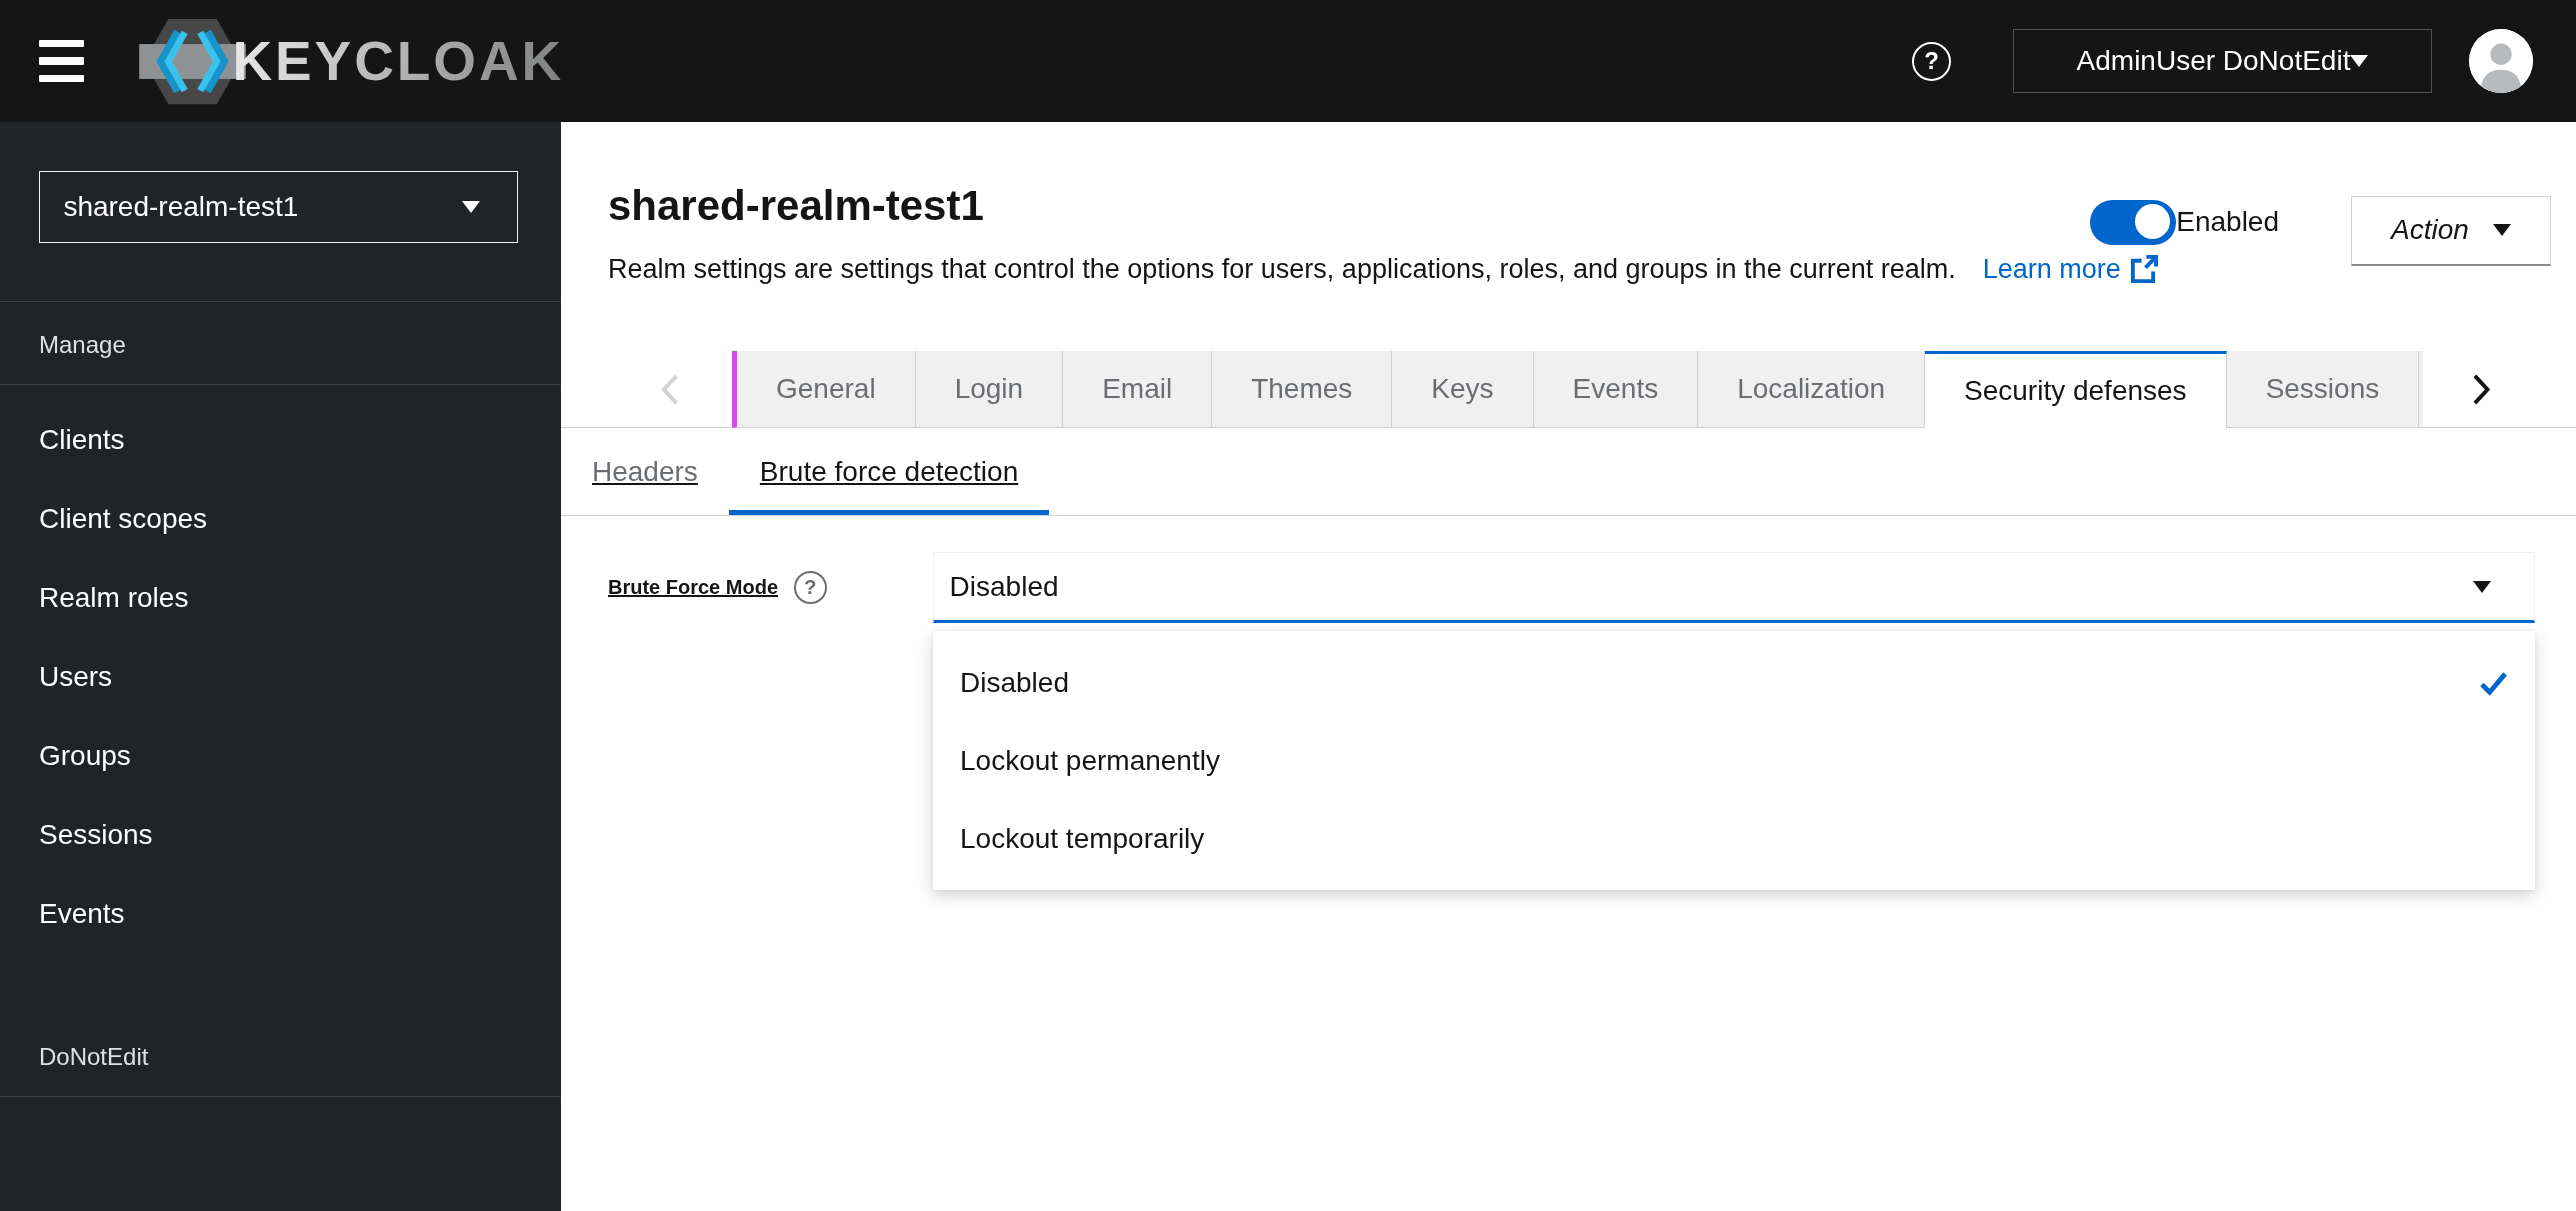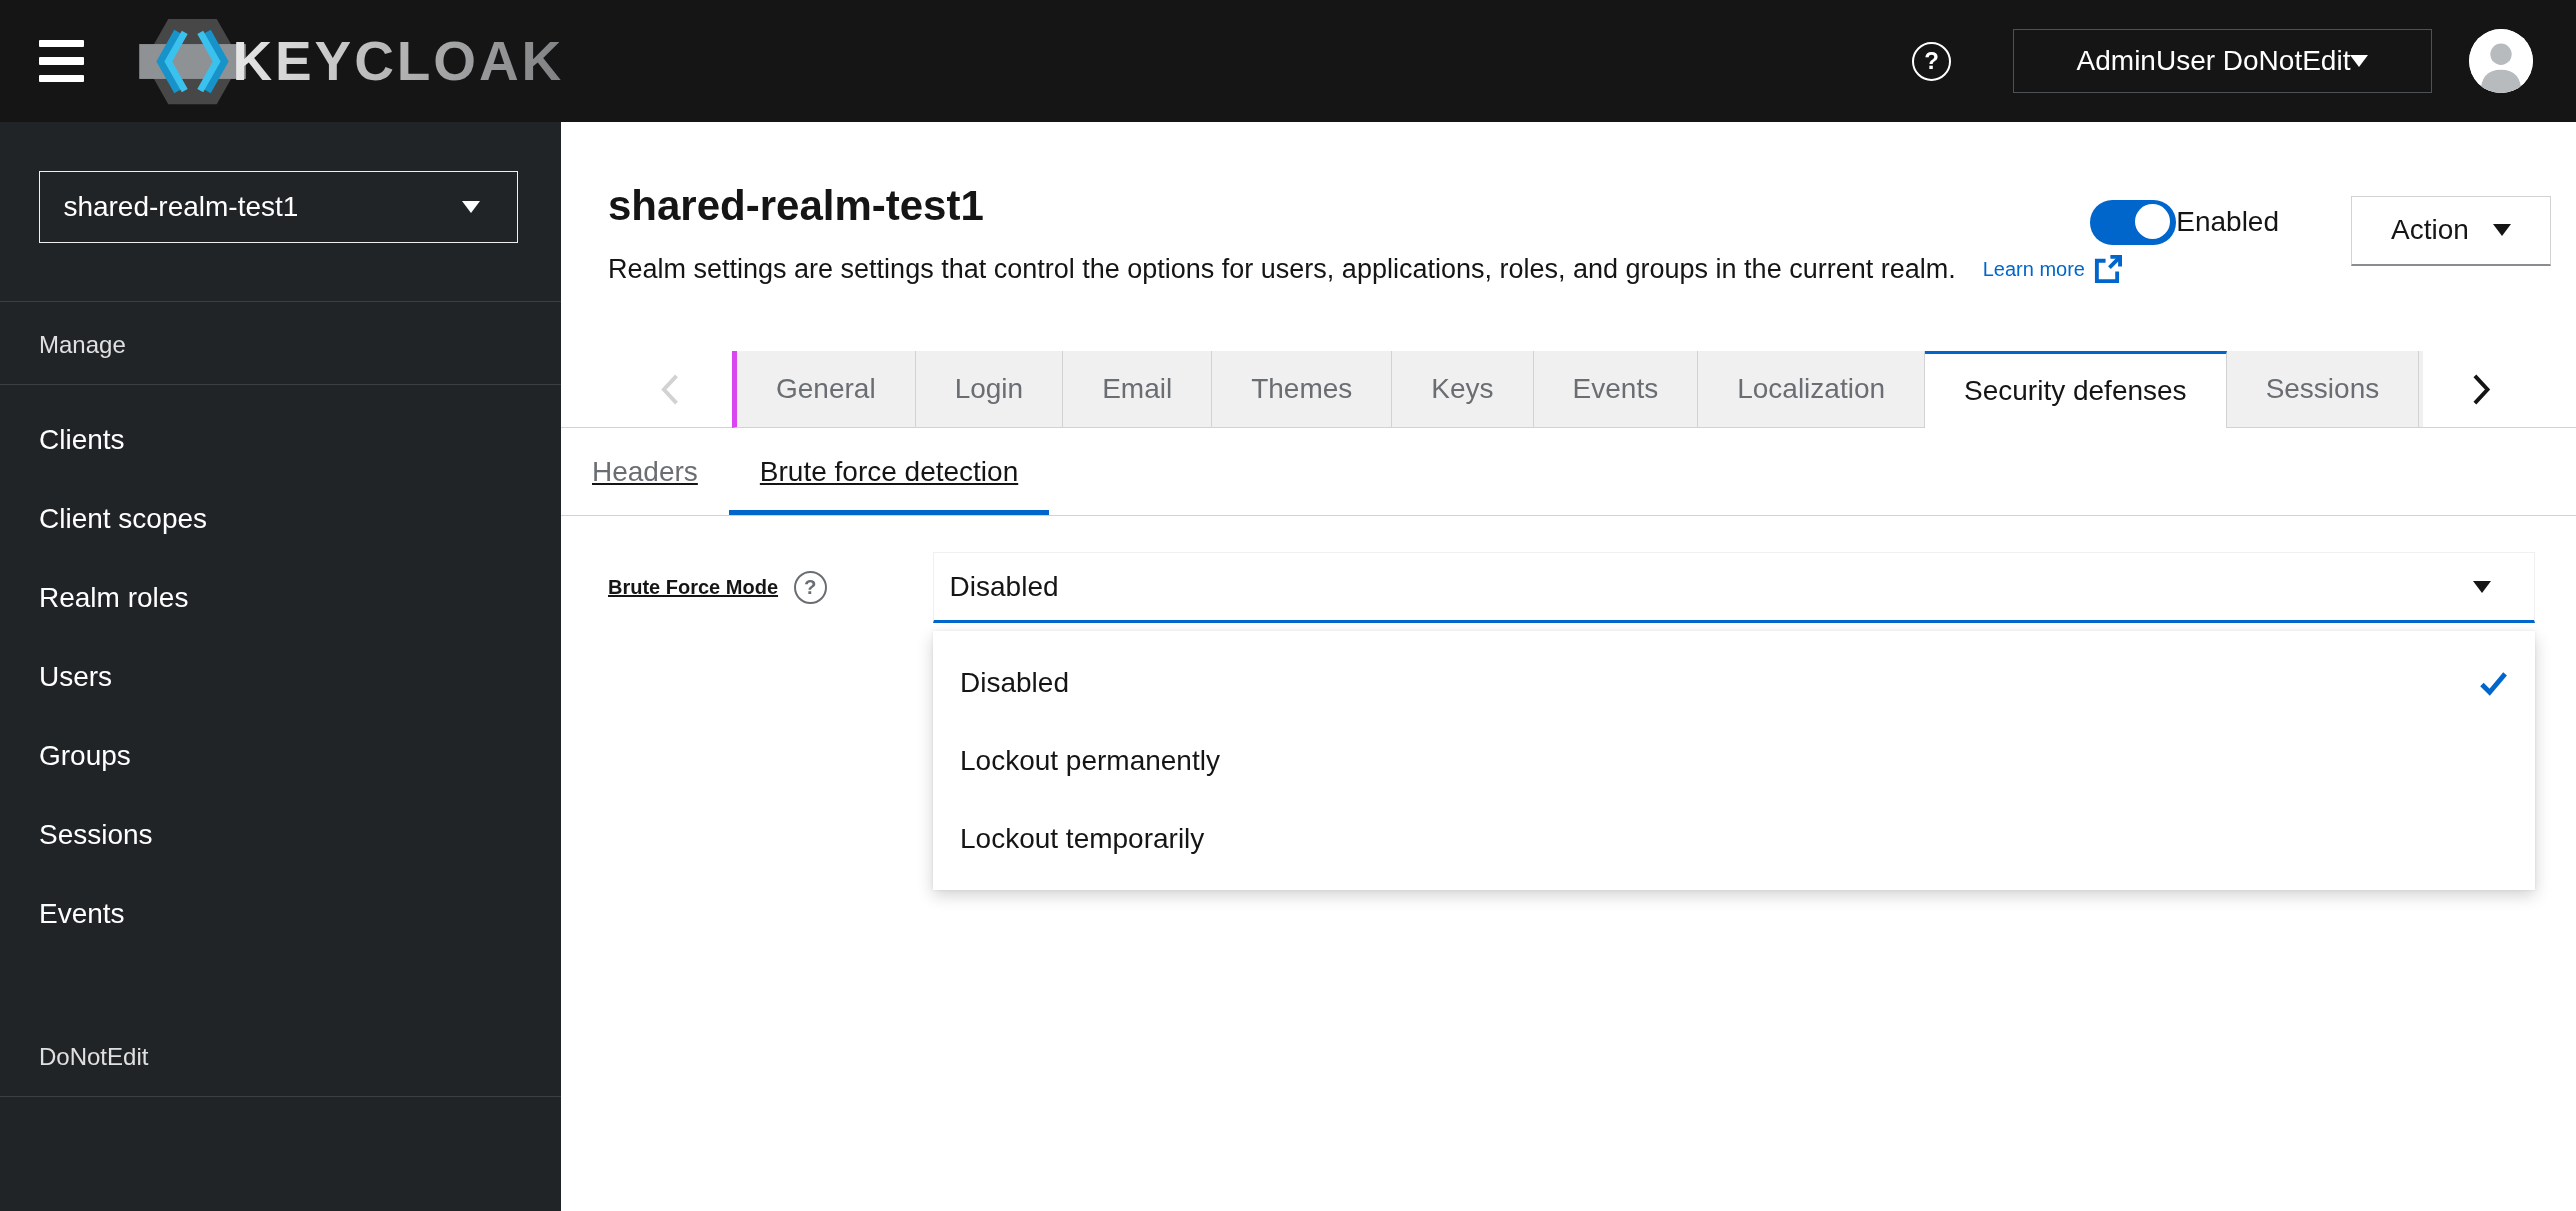--- a/index.html
+++ b/index.html
@@ -38,29 +38,29 @@
   .configure-section { margin-top:60px; }
   .configure-items { padding-top:13.6px; }
   .nav-item.active { background:#4f5255; height:81px; }
 
   
   .main { flex:1; background:#fff; display:flex; flex-direction:column; min-width:0; }
   .page-header { min-height:229px; padding:60px 25px 0 47px; display:flex; align-items:flex-start; }
   .page-header-left { flex:1; min-width:0; }
   .page-title { font-size:42px; font-weight:bold; line-height:1.15; }
   .desc-row { margin-top:23.4px; font-size:27px; display:flex; align-items:center; gap:27px; white-space:nowrap; }
-  .learn-more { color:#0066cc; text-decoration:none; display:inline-flex; align-items:center; gap:7.8px; cursor:pointer; font-size:20px; }
+  .learn-more { color:#0066cc; text-decoration:none; display:inline-flex; align-items:center; gap:7.8px; cursor:pointer; font-size:27px; }
   .header-controls { display:flex; align-items:flex-start; margin-left:39px; }
   .switch-group { display:flex; align-items:center; margin-top:17.5px; }
   .switch { width:86px; height:45px; border-radius:22.4px; background:#0066cc; position:relative; cursor:pointer; flex:0 0 86px; }
   .switch .knob { position:absolute; right:5.8px; top:4.9px; width:35px; height:35px; border-radius:50%; background:#fff; }
   .switch-label { font-size:28px; }
   .action-btn { margin-left:72px; margin-top:13.6px; min-width:200px; height:70px; background:#fff; border:1px solid #d2d2d2;
                 border-bottom:2.9px solid #8a8d90; display:flex; align-items:center; justify-content:center; gap:24px;
-                font-size:28px; color:#151515; cursor:pointer; padding:0 29px; }
+                font-size:28px; color:#151515; cursor:pointer; padding:0 29px;font-style:italic; }
 
   
   .tabs-row { display:flex; align-items:stretch; height:77px; flex:0 0 77px; }
   .tr-spacer { width:47px; border-bottom:1px solid #d2d2d2; }
   .tab-scroll { width:124px; border:none; border-bottom:1px solid #d2d2d2; background:#fff; display:flex; align-items:center; justify-content:center; cursor:pointer; }
   .tab-scroll.right { width:117px; }
   .tabs-strip { width:1691px; display:flex; flex-wrap:nowrap; overflow:hidden; }
   .tab { background:#f0f0f0; color:#6a6e73; font-size:28px; padding:0 39px; display:flex; align-items:center;
          border-right:1px solid #d2d2d2; border-bottom:1px solid #d2d2d2; white-space:nowrap; cursor:pointer; }
   .tab:first-child { border-left:5px solid #d946ef; }

